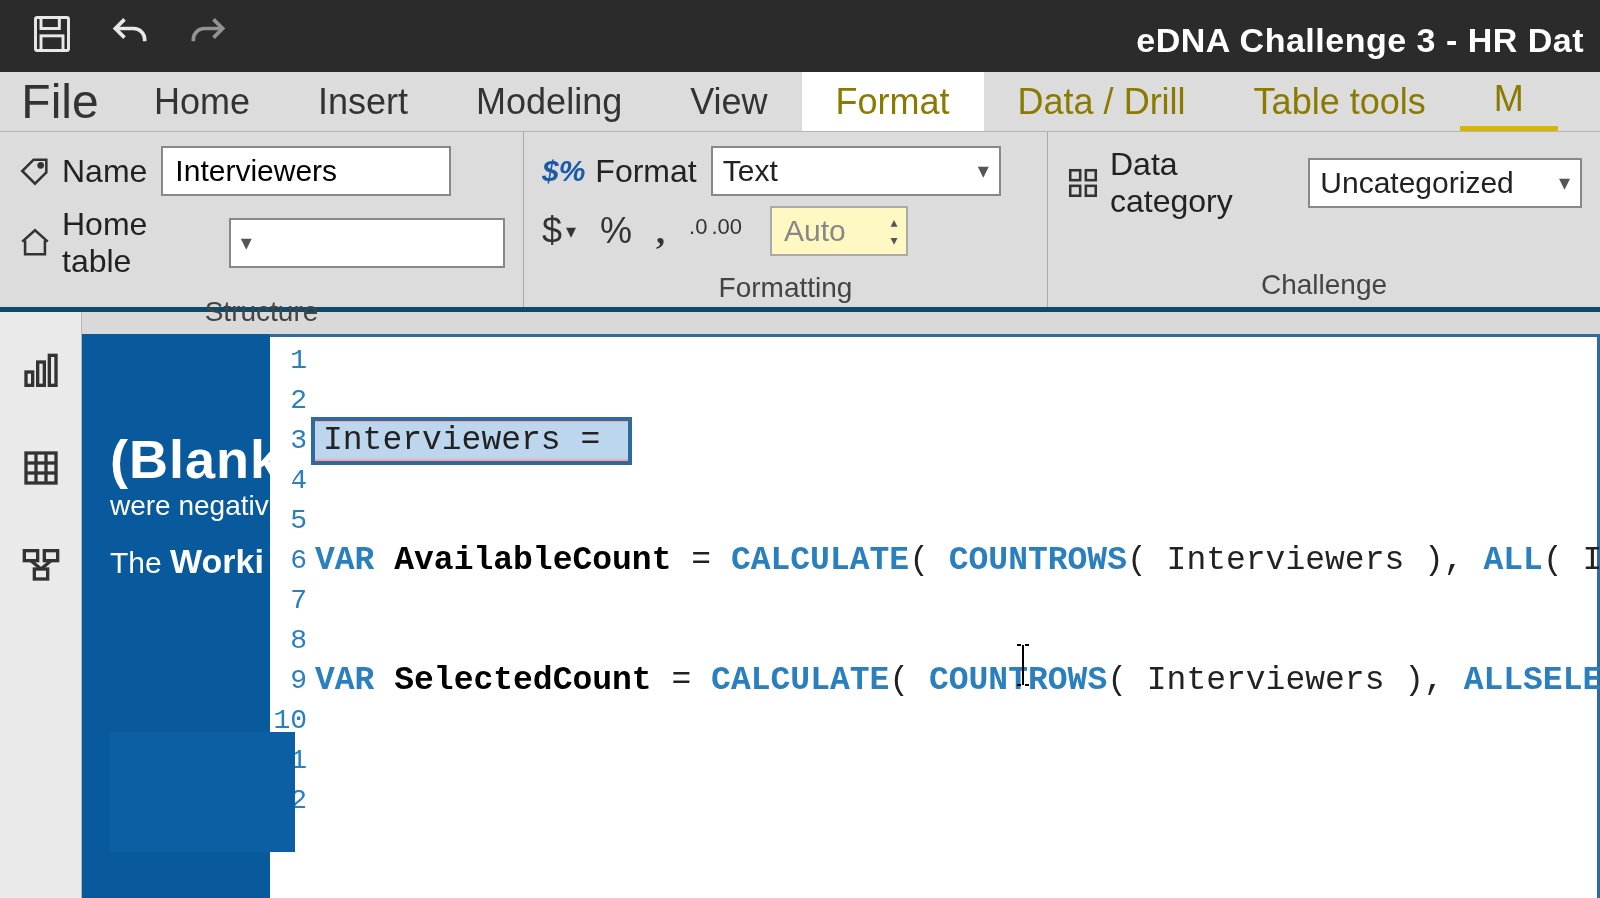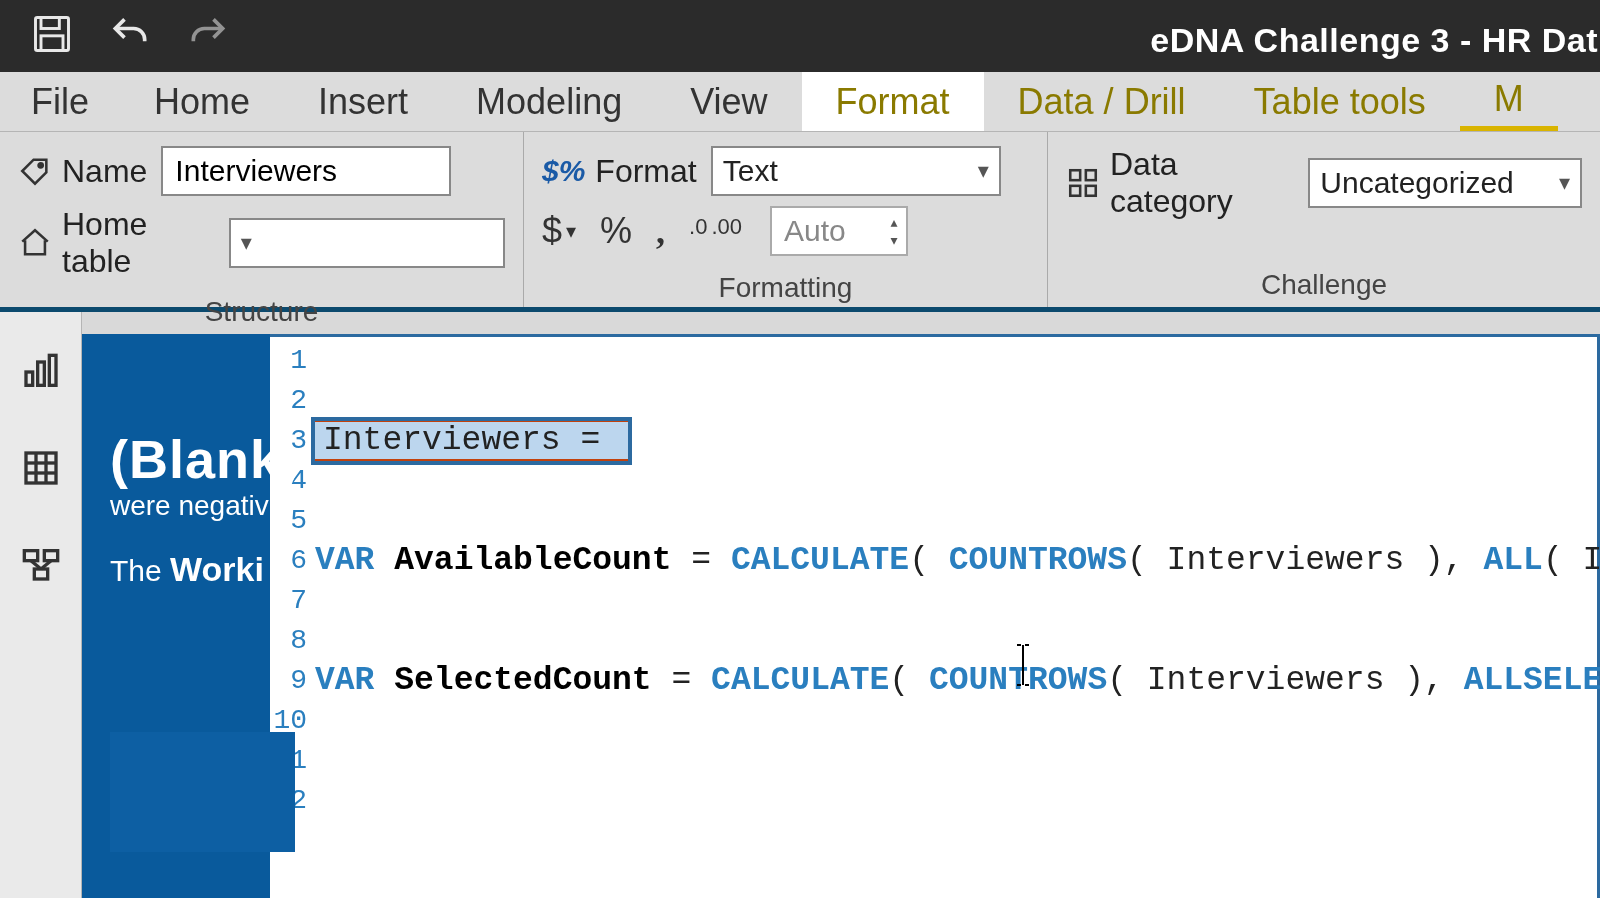--- a/index.html
+++ b/index.html
@@ -2,79 +2,79 @@
 <html><head>
 <meta charset="utf-8">
 <style>
   * { box-sizing: border-box; margin: 0; padding: 0; }
   body { font-family: "Segoe UI", Arial, sans-serif; background: #d9d9d9; overflow: hidden; width:1600px; height:898px; }
 
   
   .titlebar { background: #2b2b2b; height: 72px; display:flex; align-items:center; color:#fff; position:relative; }
   .titlebar .qat { display:flex; gap:34px; align-items:center; padding-left:30px;}
   .titlebar .qat svg { width:44px; height:44px; }
-  .titlebar .title { position:absolute; right:0; top:0; height:80px; display:flex; align-items:center; padding-right:2px; font-size:34px; font-weight:600; letter-spacing:0.5px;text-align:center;}
+  .titlebar .title { position:absolute; right:0; top:0; height:80px; display:flex; align-items:center; padding-right:16px; font-size:34px; font-weight:600; letter-spacing:0.5px;text-align:center;}
 
   
   .menubar { background:#dcdcdc; height:60px; display:flex; align-items:stretch; border-bottom:1px solid #b5b5b5;}
-  .menubar .file-tab { width:120px; display:flex; align-items:center; justify-content:center; font-size:36px; color:#333; }
+  .menubar .file-tab { width:120px; display:flex; align-items:center; justify-content:center; font-size:48px; color:#333; }
   .menubar .tab { padding:0 34px; display:flex; align-items:center; font-size:36px; color:#333; cursor:pointer; }
   .menubar .tab.active { background:#fff; }
   .menubar .tab.contextual { color:#8a7a00; font-weight:500; }
   .menubar .tab.last { border-bottom:5px solid #d9b400; padding-bottom:0; }
 
   
   .ribbon { background:#dcdcdc; height:180px; display:flex; border-bottom:5px solid #0c4a6e; position:relative;}
   .ribbon-group { border-right:1px solid #aaa; padding:14px 18px 4px 18px; display:flex; flex-direction:column; justify-content:space-between;}
   .ribbon-group .group-label { font-size:28px; color:#444; text-align:center; padding:6px 0 2px 0;}
 
   .structure-group { width:524px; }
   .format-group { width:524px; }
   .properties-group { width:552px; border-right:none;}
 
   .field-row { display:flex; align-items:center; gap:14px; margin-bottom:10px;}
   .field-row .lab { font-size:32px; color:#222; display:flex; align-items:center; gap:10px;}
   .field-row .lab svg { width:34px; height:34px; flex-shrink:0;}
   .text-input { background:#fff; border:2px solid #888; height:50px; font-size:30px; padding:4px 12px; color:#000; }
   .combo { background:#fff; border:2px solid #888; height:50px; font-size:30px; padding:4px 10px; display:flex; align-items:center; justify-content:space-between; color:#222;}
   .combo .caret { font-size:22px; color:#555; }
-  .spinbox { display:flex; align-items:center; border:2px solid #aaa; height:50px; background:#ffffff;}
+  .spinbox { display:flex; align-items:center; border:2px solid #aaa; height:50px; background:#fef9c3;}
   .spinbox .val { width:110px; padding:0 12px; font-size:30px; color:#888;}
   .spinbox .arrows { width:24px; display:flex; flex-direction:column; font-size:14px; color:#555; line-height:1; justify-content:center; gap:4px; align-items:center;}
 
   .fmt-icons { display:flex; align-items:center; gap:24px; font-size:36px; color:#333;}
   .fmt-icons .ico { display:flex; align-items:center; gap:4px;}
 
   
   .leftrail { position:absolute; left:0; top:312px; width:82px; bottom:0; background:#eaeaea; border-right:1px solid #b5b5b5; display:flex; flex-direction:column; align-items:center; gap:40px; padding-top:32px;}
   .leftrail svg { width:40px; height:40px; }
   .leftrail .railbtn { width:56px; height:56px; display:flex; align-items:center; justify-content:center; cursor:pointer;}
 
   
   .workarea { position:absolute; left:82px; top:312px; right:0; bottom:0; }
   .topbar-blue { position:absolute; left:0; top:22px; height:596px; width:188px; background:#095a9c; }
   .blue-panel { position:absolute; left:28px; top:116px; width:185px; color:#fff; }
   .blue-panel .big { font-size:54px; font-weight:800; letter-spacing:1px;}
   .blue-panel .sub { font-size:28px; margin-top:0;}
-  .blue-panel .line2 { margin-top:28px; font-size:30px;}
+  .blue-panel .line2 { margin-top:20px; font-size:30px;}
   .blue-panel .line2 b { font-weight:800; font-size:34px;}
   .blue-box2 { position:absolute; left:28px; top:420px; width:185px; height:120px; background:#0d5fa3;}
 
   
   .formula-wrap { position:absolute; left:12px; top:22px; right:0; height:596px; background:#fff; border:3px solid #2c6aa0;}
   .formula-controls { position:absolute; left:-2px; top:-2px; width:175px; height:66px; background:#fff; border:2px solid #888; display:flex;}
   .formula-controls .fc-btn { flex:1; display:flex; align-items:center; justify-content:center; font-size:40px; border-right:2px solid #888; cursor:pointer;}
   .formula-controls .fc-btn:last-child { border-right:none;}
 
   .editor { position:absolute; left:170px; top:0; right:0; bottom:0; background:#fff; font-family:"Consolas","Courier New",monospace; font-size:33px; line-height:40px; }
   .gutter { position:absolute; left:0; top:0; bottom:0; width:46px; text-align:right; color:#2a7fbf; padding:4px 6px 0 0; font-size:28px;}
   .gutter div { height:40px; }
   .code { position:absolute; left:48px; top:4px; right:4px; white-space:pre; }
   .code-line { height:40px; }
-  .hl-first { display:inline-block; background:#c2410c; color:#000; outline:4px solid #2c6aa0; }
+  .hl-first { display:inline-block; background:#fca5a5; color:#000; outline:4px solid #2c6aa0; }
   .hl-first-inner { background:#bcd6ee; padding:0 8px;}
   .kw { color:#2a7fbf; font-weight:bold;}
   .fn { color:#2a7fbf; font-weight:bold;}
   .ident { color:#000000; font-weight:bold;}
   .str { color:#b02a2a; }
   .txt { color:#222; }
 
   .text-cursor { position:absolute; left:744px; top:306px; width:3px; height:40px; }
   .text-cursor svg { width:24px; height:44px;}
 

